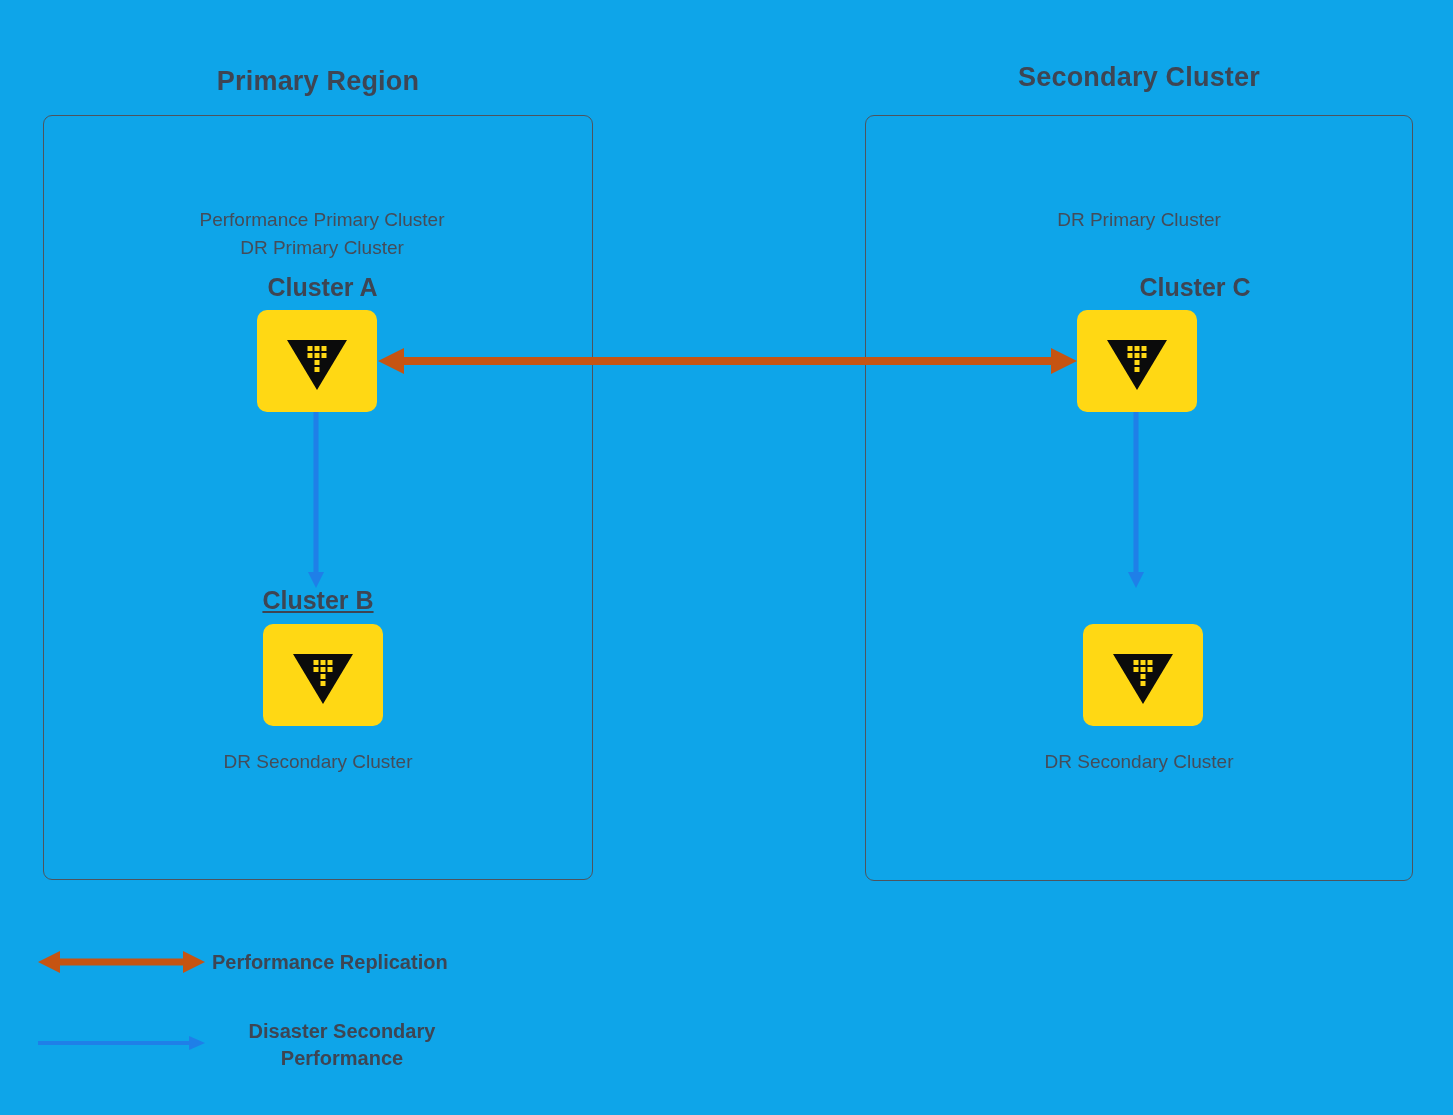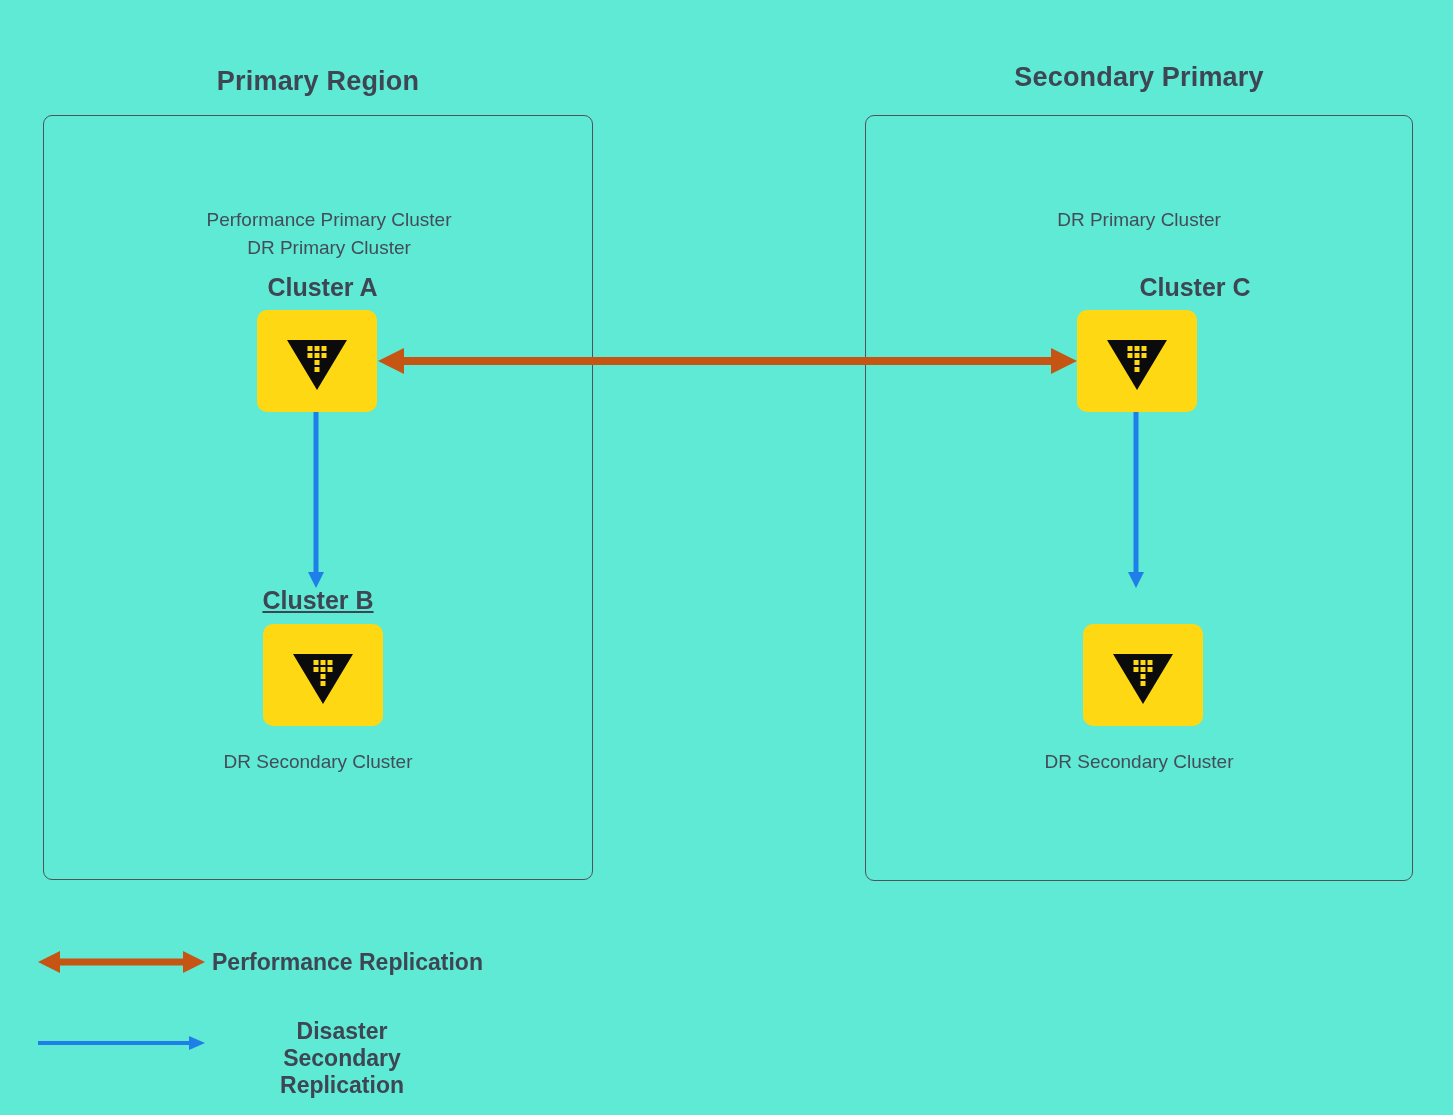--- a/index.html
+++ b/index.html
@@ -5,21 +5,21 @@
   :root{
     --vault-yellow:#FFD814;
     --vault-black:#0b0b0b;
     --perf-orange:#C65412;
     --dr-blue:#1F7FE8;
     --ink:#3E4553;
     --box-border:#4d545e;
   }
   *{box-sizing:border-box;margin:0;padding:0;}
   body{background:#ffffff;font-family:"Liberation Sans",sans-serif;}
-  .canvas{position:relative;width:1453px;height:1115px;background:#5eead4;overflow:hidden;}
+  .canvas{position:relative;width:1453px;height:1115px;background:#0ea5e9;overflow:hidden;}
 
   .region-box{position:absolute;border:1.5px solid var(--box-border);border-radius:9px;background:transparent;}
   .region-title{position:absolute;text-align:center;font-size:27px;font-weight:bold;color:var(--ink);letter-spacing:.2px;}
   .role-label{position:absolute;text-align:center;font-size:19px;line-height:28px;color:#454c59;}
   .cluster-name{position:absolute;text-align:center;font-size:25px;font-weight:bold;color:var(--ink);}
 
   .vault-icon{position:absolute;width:120px;height:102px;background:var(--vault-yellow);border-radius:10px;}
   .vault-tri{position:absolute;left:50%;top:30px;transform:translateX(-50%);width:60px;height:50px;
              background:var(--vault-black);clip-path:polygon(0 0,100% 0,50% 100%);}
   .vault-dots{position:absolute;left:50%;top:36px;transform:translateX(-50%);
@@ -43,32 +43,32 @@
   .v-arrow{position:absolute;width:16px;}
   .v-arrow .stem{position:absolute;left:50%;transform:translateX(-50%);top:0;width:5px;background:var(--dr-blue);}
   .v-arrow .head{position:absolute;left:0;bottom:0;width:0;height:0;
                  border-left:8px solid transparent;border-right:8px solid transparent;border-top:16px solid var(--dr-blue);}
 
   .dr-legend-arrow{position:absolute;height:14px;}
   .dr-legend-arrow .stem{position:absolute;left:0;top:50%;transform:translateY(-50%);height:4px;background:var(--dr-blue);}
   .dr-legend-arrow .head{position:absolute;right:0;top:0;width:0;height:0;
                  border-top:7px solid transparent;border-bottom:7px solid transparent;border-left:16px solid var(--dr-blue);}
 
-  .legend-label{position:absolute;font-size:23px;font-weight:bold;color:var(--ink);line-height:27px;}
+  .legend-label{position:absolute;font-size:20px;font-weight:bold;color:var(--ink);line-height:27px;}
   .legend-label.center{text-align:center;}
 </style>
 </head>
 <body>
 
 <div class="canvas">
 
   <div class="region-title" style="left:43px;top:66px;width:550px;">Primary Region</div>
   <div class="region-box" style="left:43px;top:115px;width:550px;height:765px;"></div>
 
-  <div class="role-label" style="left:54px;top:206px;width:550px;">
+  <div class="role-label" style="left:47px;top:206px;width:550px;">
     <div>Performance Primary Cluster</div>
     <div>DR Primary Cluster</div>
   </div>
   <div class="cluster-name" style="left:43px;top:273px;width:550px;padding-left:9px;">Cluster A</div>
 
   <div class="vault-icon" style="left:257px;top:310px;">
     <span class="vault-tri"></span>
     <span class="vault-dots">
       <i></i>
         <i></i>
@@ -97,21 +97,21 @@
         <i></i>
         <i></i>
         <i></i>
         <i></i>
         <i></i>
     </span>
   </div>
 
   <div class="role-label" style="left:43px;top:748px;width:550px;">DR Secondary Cluster</div>
 
-  <div class="region-title" style="left:865px;top:62px;width:548px;">Secondary Primary</div>
+  <div class="region-title" style="left:865px;top:62px;width:548px;">Secondary Cluster</div>
   <div class="region-box" style="left:865px;top:115px;width:548px;height:766px;"></div>
 
   <div class="role-label" style="left:865px;top:206px;width:548px;">
     <div>DR Primary Cluster</div>
   </div>
   <div class="cluster-name" style="left:865px;top:273px;width:660px;">Cluster C</div>
 
   <div class="vault-icon" style="left:1077px;top:310px;">
     <span class="vault-tri"></span>
     <span class="vault-dots">
@@ -160,16 +160,16 @@
     <span class="head head-right"></span>
   </div>
   <div class="legend-label" style="left:212px;top:949px;">Performance Replication</div>
 
   <div class="dr-legend-arrow" style="left:38px;top:1036px;width:167px;">
     <span class="stem" style="width:152px;"></span>
     <span class="head"></span>
   </div>
   <div class="legend-label center" style="left:242px;top:1018px;width:200px;">
     <div>Disaster Secondary</div>
-    <div>Replication</div>
+    <div>Performance</div>
   </div>
 
 </div>
 
 </body></html>

